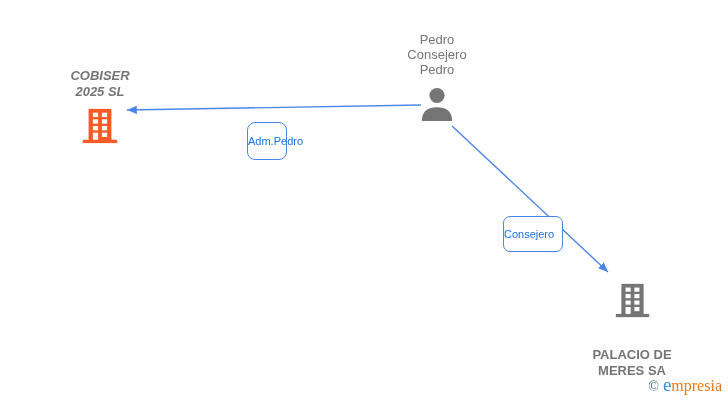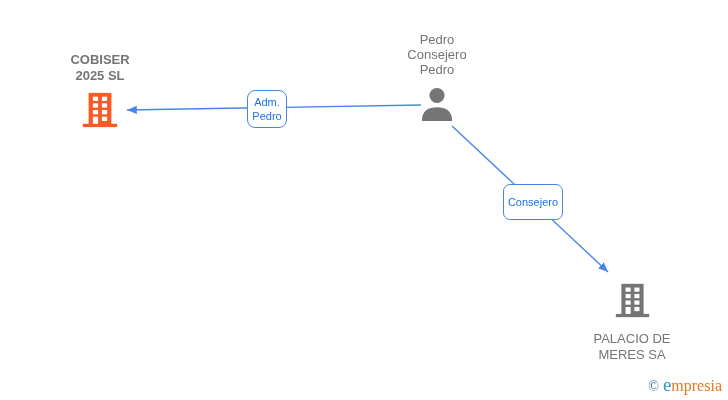--- a/index.html
+++ b/index.html
@@ -30,44 +30,44 @@
   .node-label {
     color: var(--node-text, #757575);
     font-size: 13px;
     line-height: 16px;
   }
   .node-label.bold { font-weight: bold; }
   .node .icon-wrap { display: inline-block; line-height: 0; }
   .orange { color: var(--orange, #fa5a23); }
   .gray { color: var(--gray, #757575); }
 
-  .node-cobiser { left: 38px; top: 52px; }
+  .node-cobiser { left: 38px; top: 68px; font-style: italic; }
   .node-cobiser .icon-wrap { margin-top: 7px; }
 
   .node-person { left: 375px; top: 32px; }
   .node-person .node-label { line-height: 15px; }
   .node-person .icon-wrap { margin-top: 9px; }
 
   .node-palacio { left: 570px; top: 282px; }
-  .node-palacio .node-label { margin-top: 8px; }
+  .node-palacio .node-label { margin-top: 24px; font-weight: bold; }
 
   .edge-label {
     position: absolute;
     box-sizing: border-box;
     background: #ffffff;
     border: 1.5px solid var(--edge, #4a86e8);
     border-radius: 8px;
     color: var(--edge-label-text, #1a73e8);
     font-size: 11px;
     line-height: 14px;
     display: flex;
-    flex-direction: column;
     align-items: center;
-    justify-content: center;
+    justify-content: space-between;
     cursor: pointer;
+    margin-top: 32px;
   }
   .edge-label-adm { left: 247px; top: 90px; width: 40px; height: 38px; }
   .edge-label-consejero { left: 503px; top: 184px; width: 60px; height: 36px; border-radius: 7px; }
 
   .watermark {
     position: absolute;
     right: 6px;
     bottom: 4px;
     font-family: "Liberation Serif", serif;
     white-space: nowrap;

